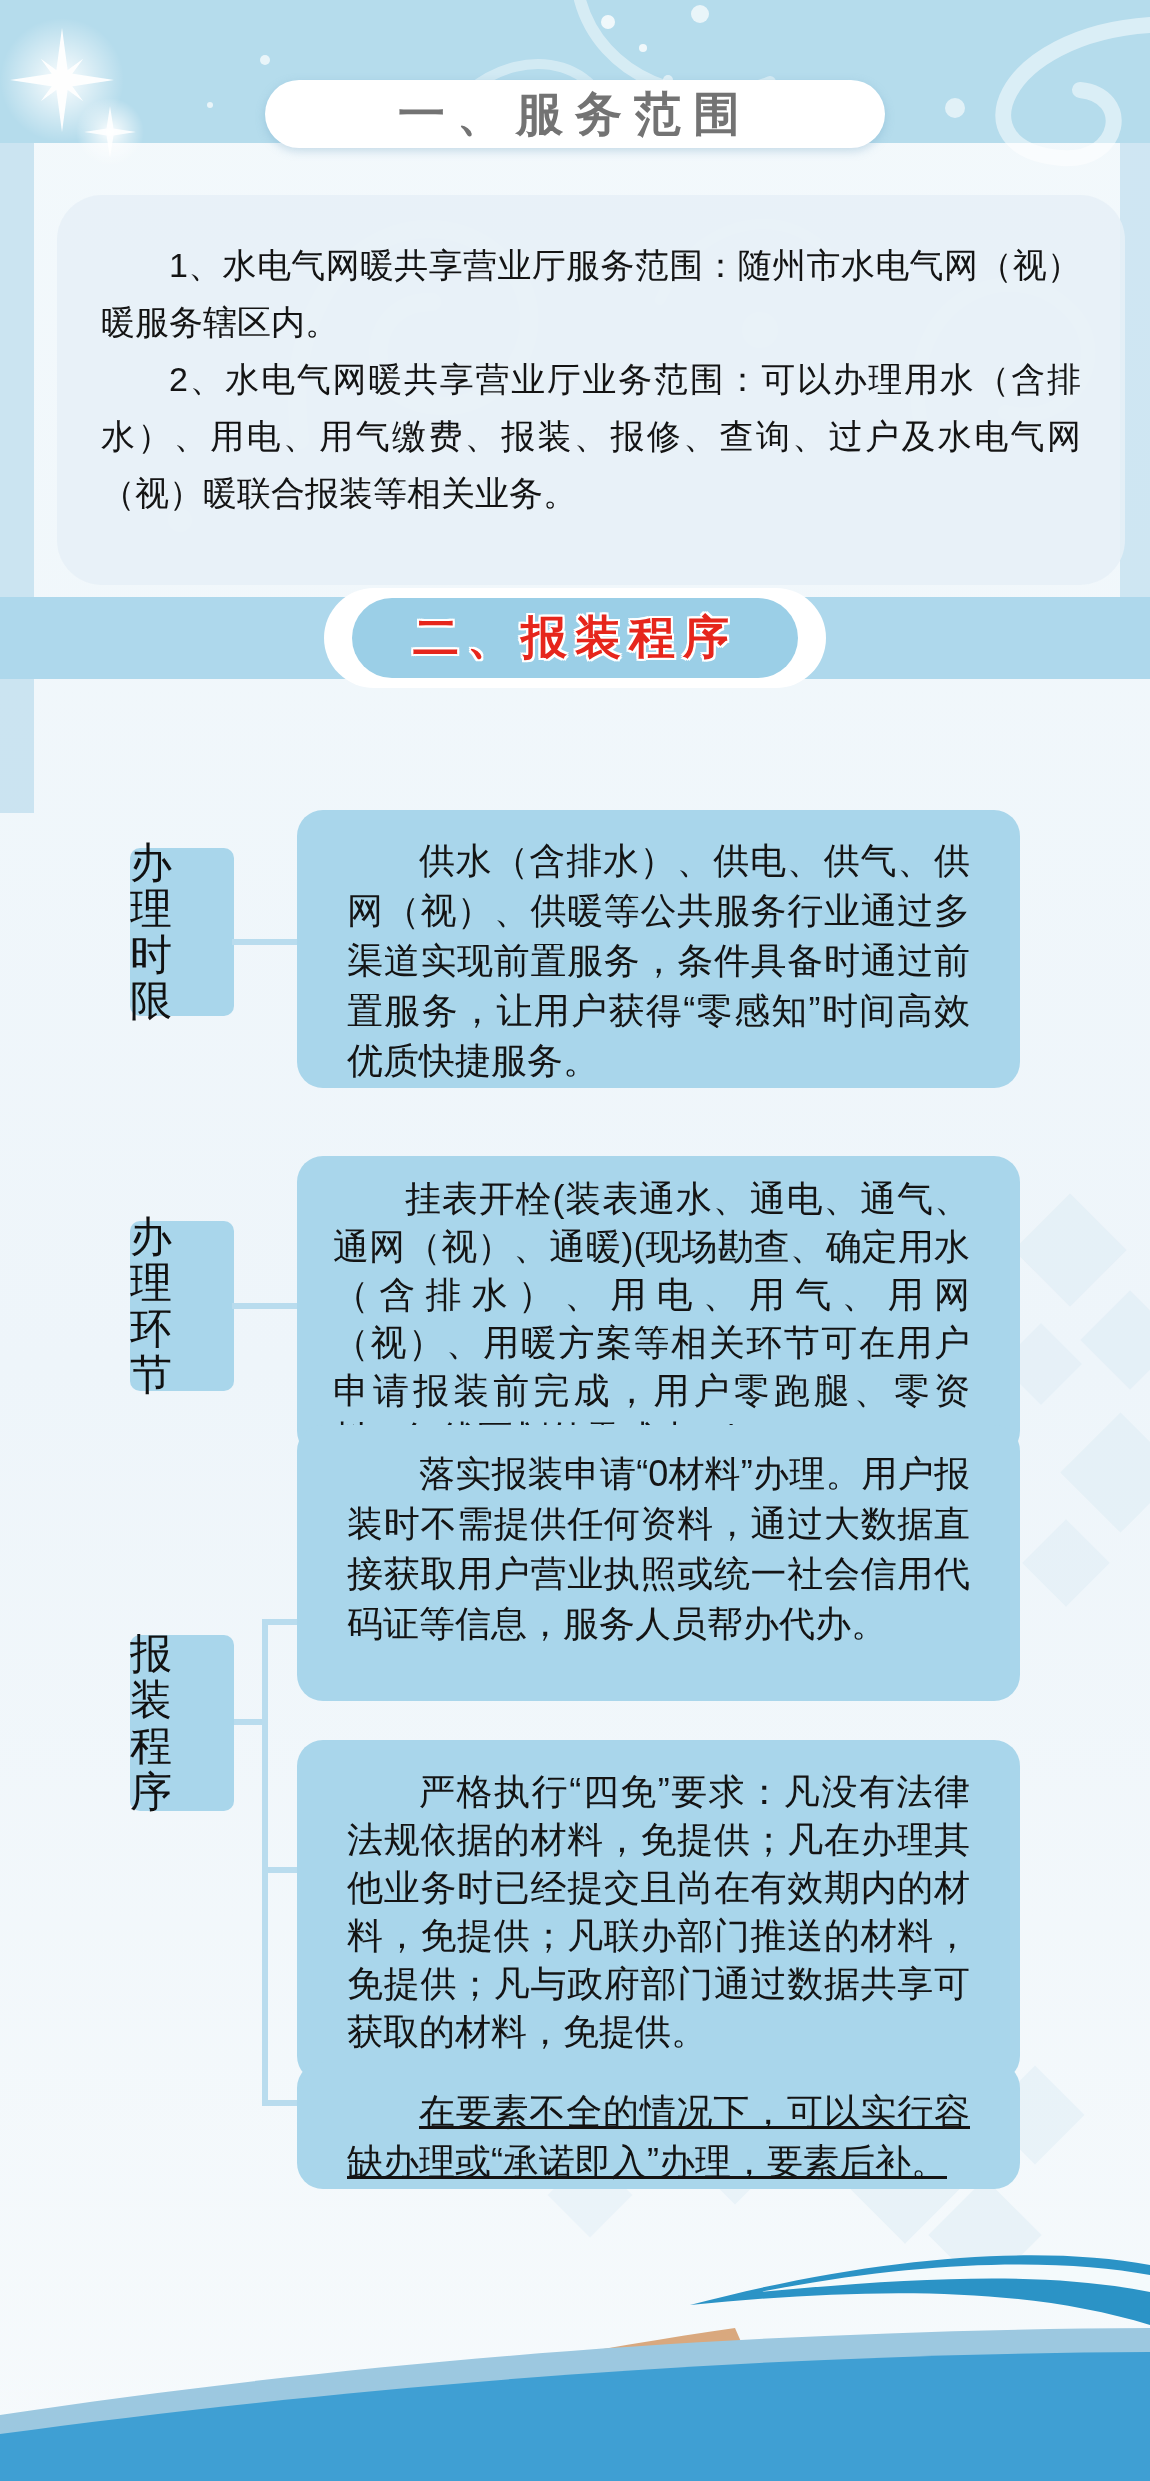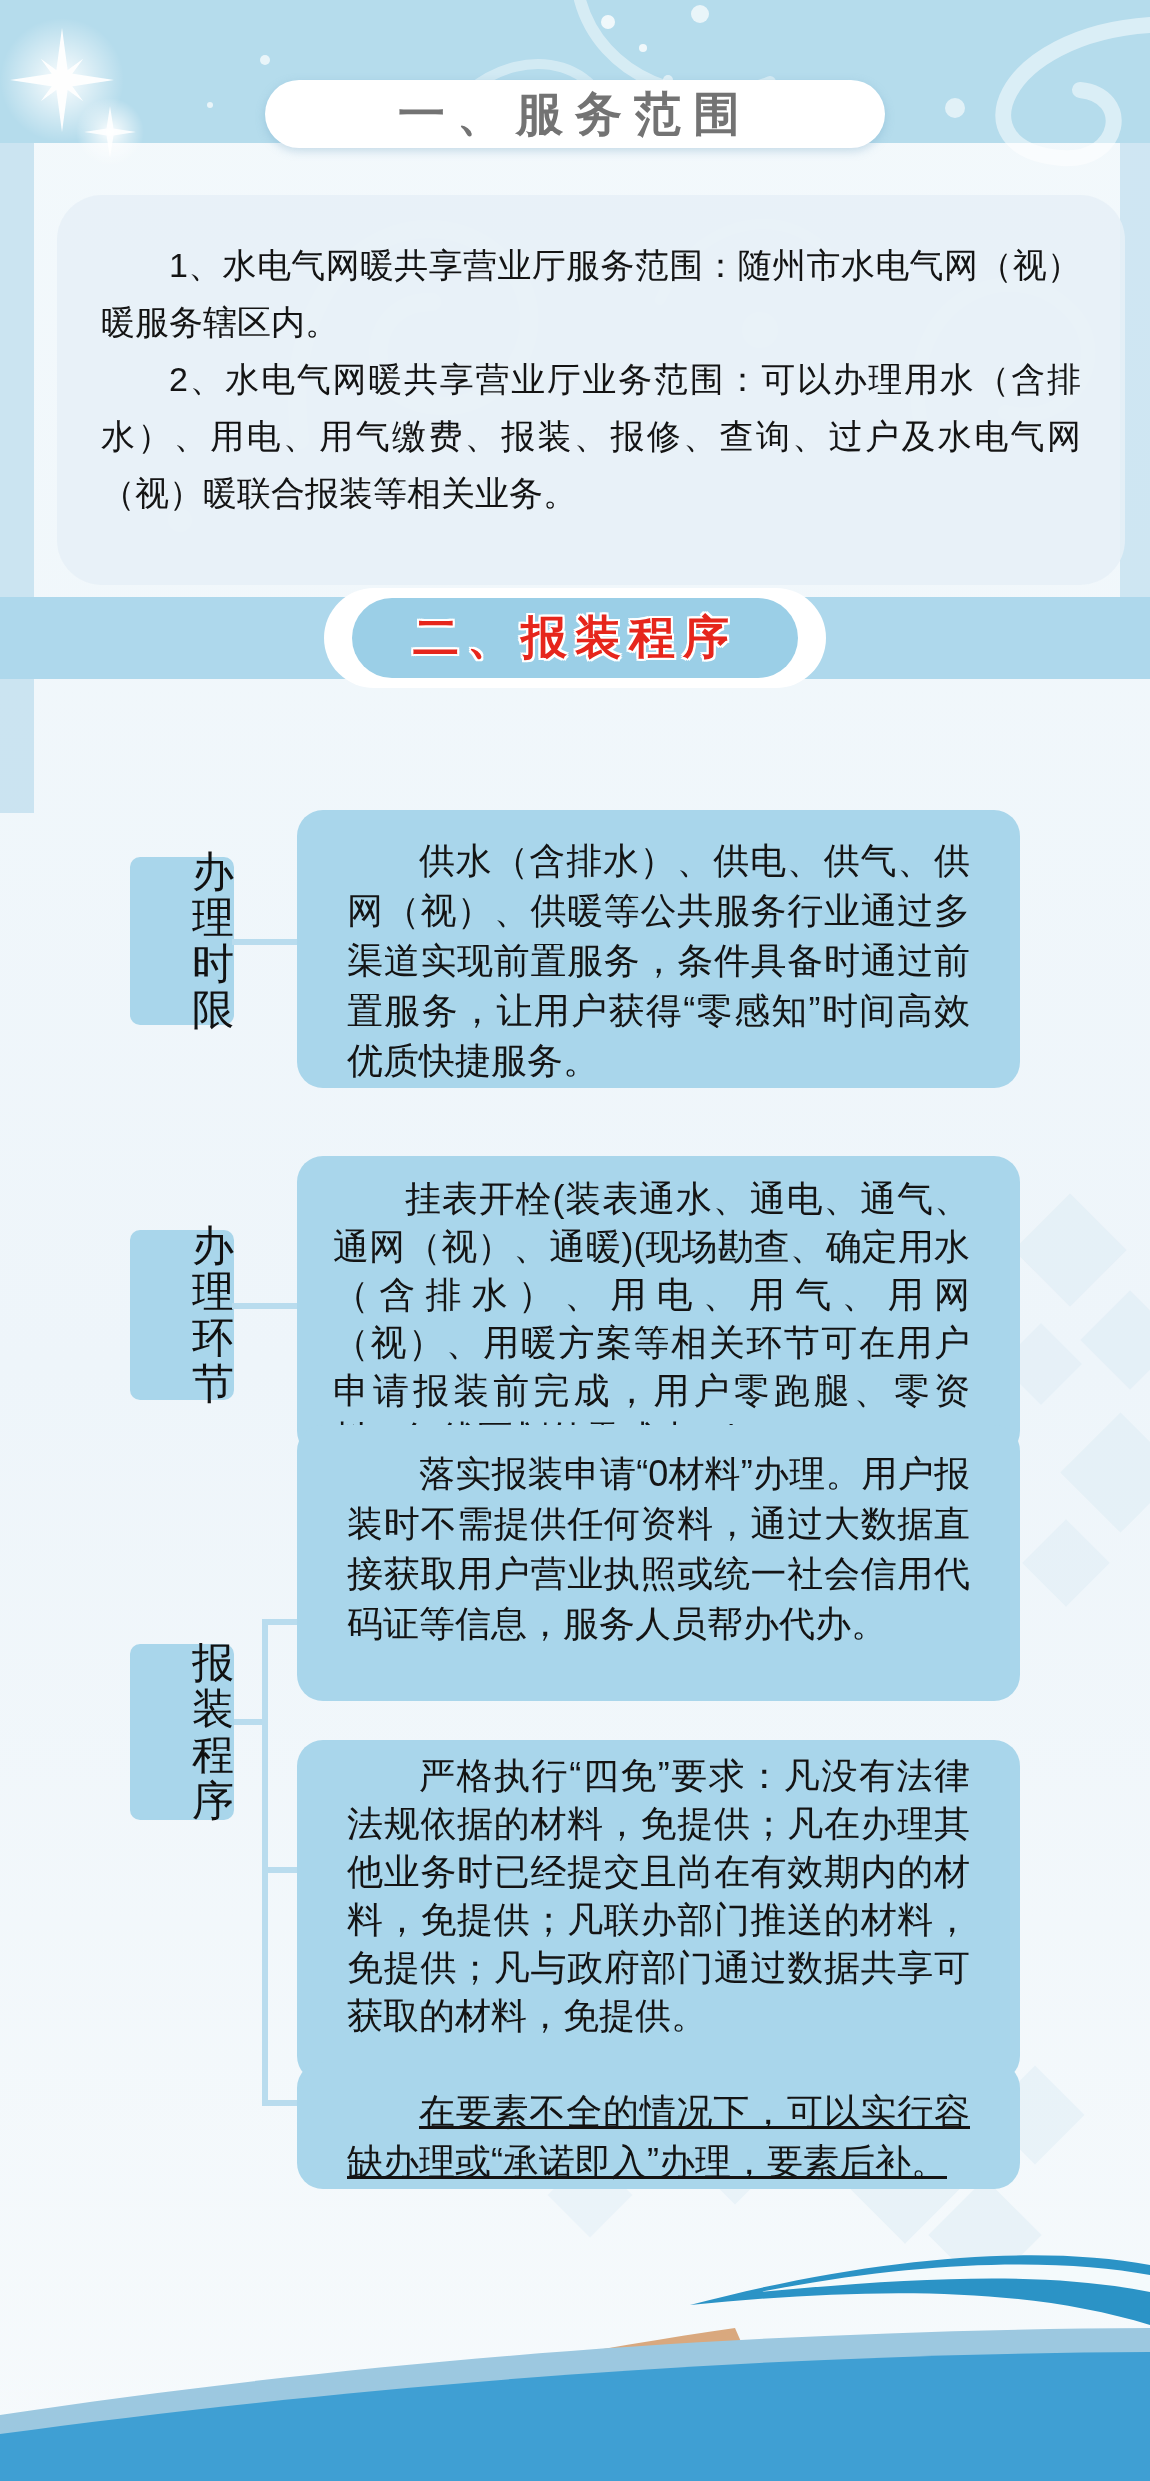--- a/index.html
+++ b/index.html
@@ -41,39 +41,39 @@
   .content-box{
     position:absolute;left:57px;top:195px;width:1068px;height:390px;border-radius:45px;
     background:rgba(230,240,247,.85);box-sizing:border-box;padding:42px 44px 0 44px;
   }
   .content-box p{
     margin:0;font-size:34px;line-height:57px;text-align:justify;text-indent:2em;color:#141414;
   }
   
   .flow-label{
     position:absolute;left:130px;width:104px;background:#a9d6eb;border-radius:10px;
-    display:flex;align-items:center;justify-content:flex-end;margin-top:9px;
+    display:flex;align-items:center;justify-content:flex-start;
   }
   .flow-label span{
     display:block;width:1em;font-size:42px;line-height:1.1;word-break:break-all;
     text-align:center;color:#111;
   }
   .flow-box{
     position:absolute;left:297px;width:723px;background:#a9d6eb;border-radius:26px;
     box-sizing:border-box;padding:12px 38px;
   }
   .flow-box p{margin:12px;font-size:36px;text-align:justify;text-indent:2em;color:#141414;}
   .connector{position:absolute;background:#b9dcee;}
   #label-1{top:848px;height:168px;}
   #label-2{top:1221px;height:170px;}
   #label-3{top:1635px;height:176px;}
   #box-1{top:810px;height:278px;padding-top:14px;}   #box-1 p{line-height:50px;}
   #box-2{top:1156px;height:301px;padding-top:7px;padding-left:24px;}   #box-2 p{line-height:48px;}
   #box-3{top:1425px;height:276px;padding-top:12px;}  #box-3 p{line-height:50px;}
-  #box-4{top:1740px;height:342px;padding-top:0;}   #box-4 p{line-height:48px;}
+  #box-4{top:1740px;height:342px;padding-top:16px;}   #box-4 p{line-height:48px;}
   #box-5{top:2062px;height:127px;padding-top:13px;}  #box-5 p{line-height:50px;text-decoration:underline;}
   
   .waves{position:absolute;left:0;top:2230px;width:1150px;height:251px;}
 </style>
 </head>
 <body>
 
 <div class="page">
 
   <div class="top-band"></div>

